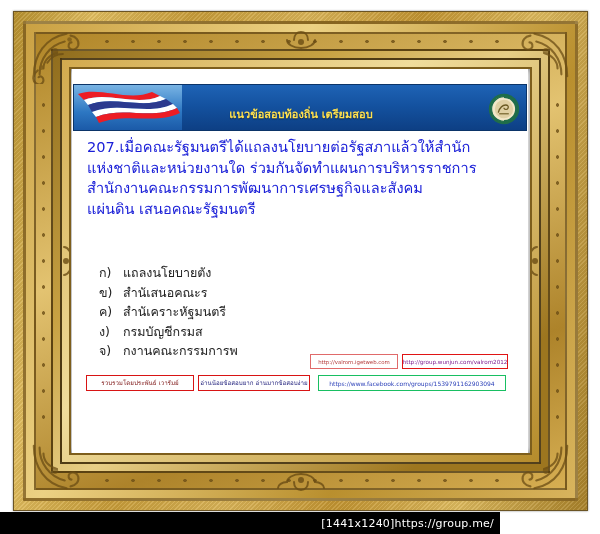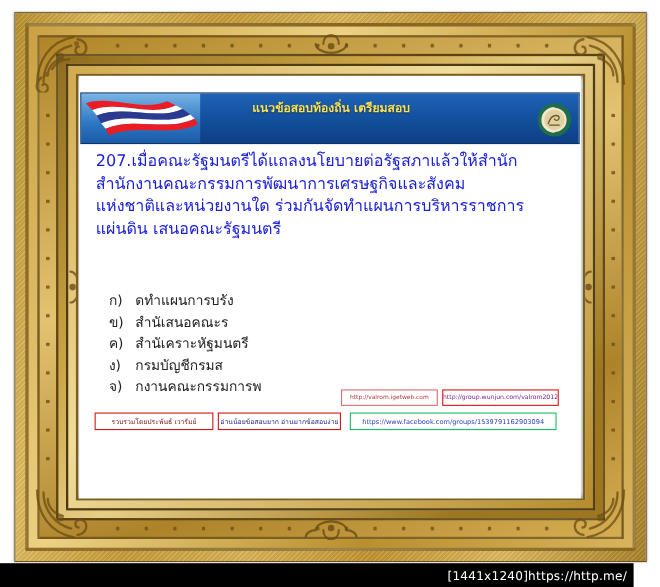--- a/index.html
+++ b/index.html
@@ -133,21 +133,21 @@
     overflow: hidden;
   }
   #flag-area {
     position: absolute;
     left: 0; top: 0; width: 108px; height: 100%;
     background: linear-gradient(180deg,#5fa4dd 0%, #2f79c4 55%, #1d5fae 100%);
     overflow: hidden;
   }
   .banner-title {
     position: absolute;
-    left: 112px; top: 4px;
+    left: 112px; top: 20px;
     width: 230px;
     text-align: center;
     color: #ffe14f;
     font-weight: bold;
     font-size: 11px;
     line-height: 19px;
     text-shadow: 0 1px 1px rgba(0,0,0,.5);
     white-space: nowrap;
   }
   .banner-title .l2 { font-size: 12px; }
@@ -242,21 +242,21 @@
     width: 188px; height: 16px;
     border: 1.6px solid #18bf62;
     color: #2a3fb8;
     font-size: 6px;
   }
 
   
   #statusbar {
     position: absolute;
     left: 0; bottom: 0;
-    width: 576px; height: 22px;
+    width: 500px; height: 22px;
     background: #000000;
     color: #ffffff;
     display: flex;
     align-items: center;
     justify-content: flex-end;
     padding-right: 6px;
     box-sizing: border-box;
     font-size: 11px;
     letter-spacing: .2px;
   }
@@ -400,29 +400,29 @@
         <circle cx="20" cy="20" r="15.5" fill="none" stroke="#1f6d4a" stroke-width="1.4"></circle>
         <circle cx="20" cy="20" r="11.5" fill="#e0d0a4"></circle>
         <path d="M13 24 c2 -6 6 -9 9 -9 3 0 4 2 3 4 -1 2 -4 2 -5 0" fill="none" stroke="#6b5a22" stroke-width="1.6" stroke-linecap="round"></path>
         <path d="M14 26 h12" stroke="#6b5a22" stroke-width="1.4"></path>
         <path d="M20 4.5 a15.5 15.5 0 0 1 0 31" fill="none" stroke="#1f6d4a" stroke-width="3.2"></path>
       </svg>
     </div>
 
     <div id="question">
       <div class="qline">207.เมื่อคณะรัฐมนตรีได้แถลงนโยบายต่อรัฐสภาแล้วให้สำนัก</div>
+      <div class="qline">แห่งชาติและหน่วยงานใด ร่วมกันจัดทำแผนการบริหารราชการ</div>
       <div class="qline">สำนักงานคณะกรรมการพัฒนาการเศรษฐกิจและสังคม</div>
-      <div class="qline">แห่งชาติและหน่วยงานใด ร่วมกันจัดทำแผนการบริหารราชการ</div>
       <div class="qline">แผ่นดิน เสนอคณะรัฐมนตรี</div>
     </div>
 
     <div id="choices">
       <div class="choice">
         <span class="ckey">ก)</span>
-        <span class="ctext">ดทำแผนการบรัง</span>
+        <span class="ctext">แถลงนโยบายตัง</span>
       </div>
       <div class="choice">
         <span class="ckey">ข)</span>
         <span class="ctext">สำนัเสนอคณะร</span>
       </div>
       <div class="choice">
         <span class="ckey">ค)</span>
         <span class="ctext">สำนัเคราะหัฐมนตรี</span>
       </div>
       <div class="choice">
@@ -452,16 +452,16 @@
     </div>
 
     <div class="boxlbl" id="box-fb">
       <span>https://www.facebook.com/groups/1539791162903094</span>
     </div>
 
   </div>
 
   <div id="statusbar">
     <span class="dim">[1441x1240]</span>
-    <span>https://http.me/</span>
+    <span>https://group.me/</span>
   </div>
 
 </div>
 
 </body></html>

